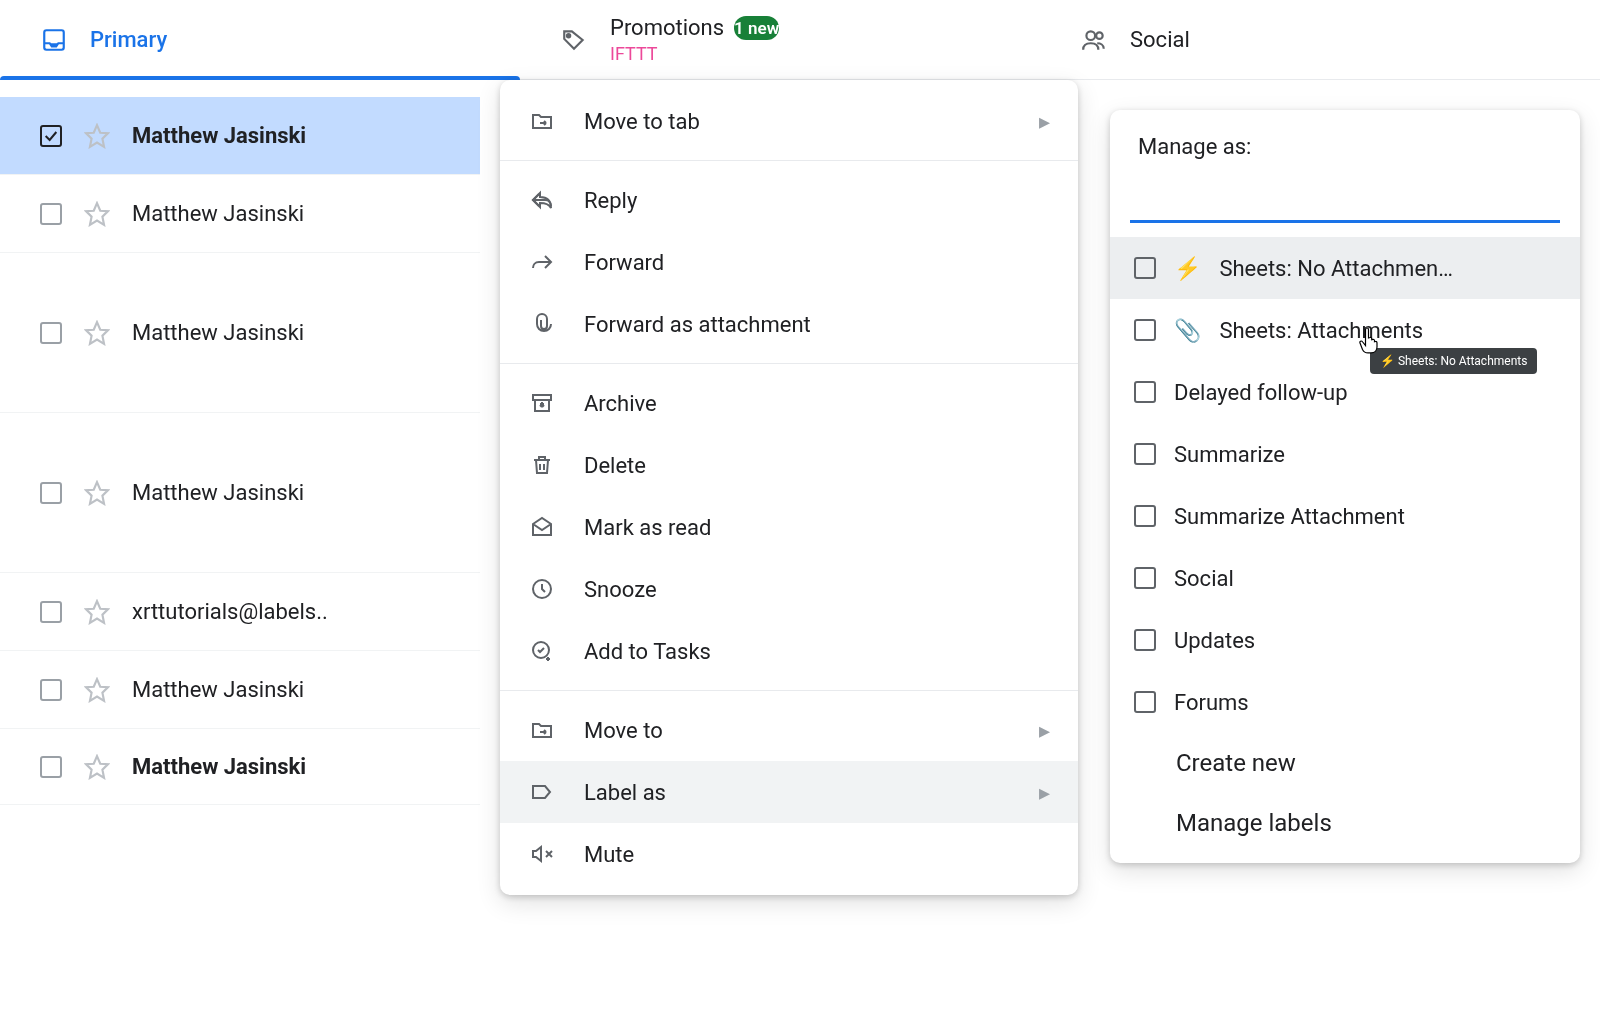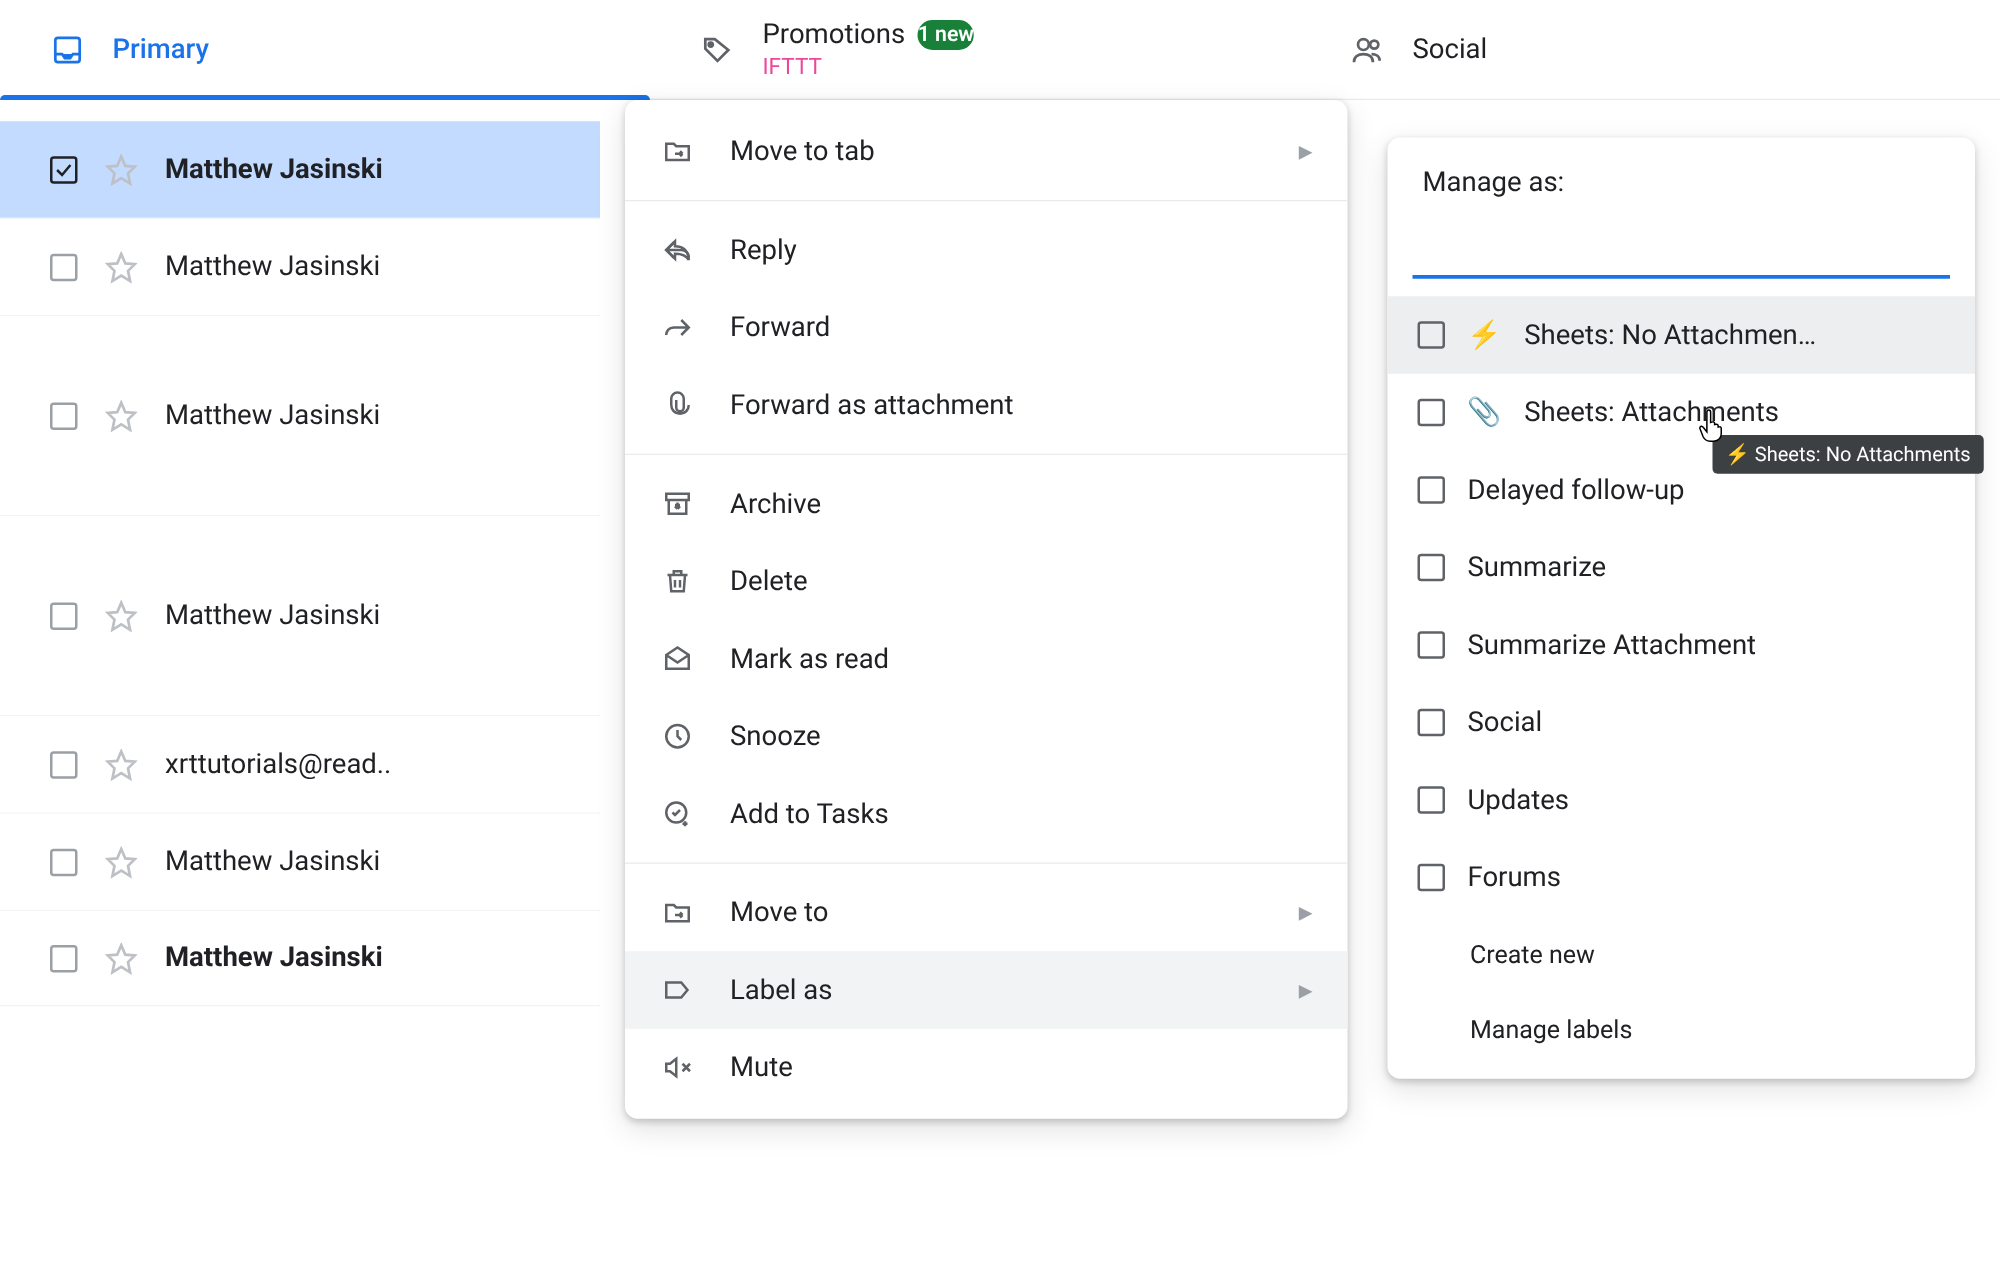--- a/index.html
+++ b/index.html
@@ -166,38 +166,38 @@
     cursor: pointer;
     white-space: nowrap;
   }
   .label-item.hl { background: #eceef0; }
   .label-item .lbl-text { overflow: hidden; text-overflow: ellipsis; }
   .label-action {
     padding: 0 24px 0 66px;
     height: 60px;
     display:flex;
     align-items:center;
-    font-size: 20px;
+    font-size: 24px;
     cursor:pointer;
   }
   .lbl-ck {
     width: 22px; height: 22px;
     border: 2px solid #5f6368;
     border-radius: 3px;
     flex-shrink:0;
   }
 
   
   .tooltip {
     position: absolute;
     top: 348px;
     left: 1370px;
     background: #3c4043;
     color: #fff;
-    font-size: 16px;
+    font-size: 12px;
     padding: 6px 10px;
     border-radius: 4px;
     white-space: nowrap;
     z-index: 50;
   }
 
   
   .cursor {
     position: absolute;
     top: 326px;
@@ -298,21 +298,21 @@
   </div>
     <div class="email-row" style="height: 78px;">
     <span class="checkbox">
       
     </span>
     <span class="star">
       <svg width="26" height="26" viewBox="0 0 24 24" fill="none" stroke="#bdc1c6" stroke-width="2">
           <polygon points="12 2 15 9 22 9.5 17 14.5 18.5 22 12 18 5.5 22 7 14.5 2 9.5 9 9"></polygon>
         </svg>
     </span>
-    <span class="sender">xrttutorials@read..</span>
+    <span class="sender">xrttutorials@labels..</span>
   </div>
     <div class="email-row" style="height: 78px;">
     <span class="checkbox">
       
     </span>
     <span class="star">
       <svg width="26" height="26" viewBox="0 0 24 24" fill="none" stroke="#bdc1c6" stroke-width="2">
           <polygon points="12 2 15 9 22 9.5 17 14.5 18.5 22 12 18 5.5 22 7 14.5 2 9.5 9 9"></polygon>
         </svg>
     </span>

